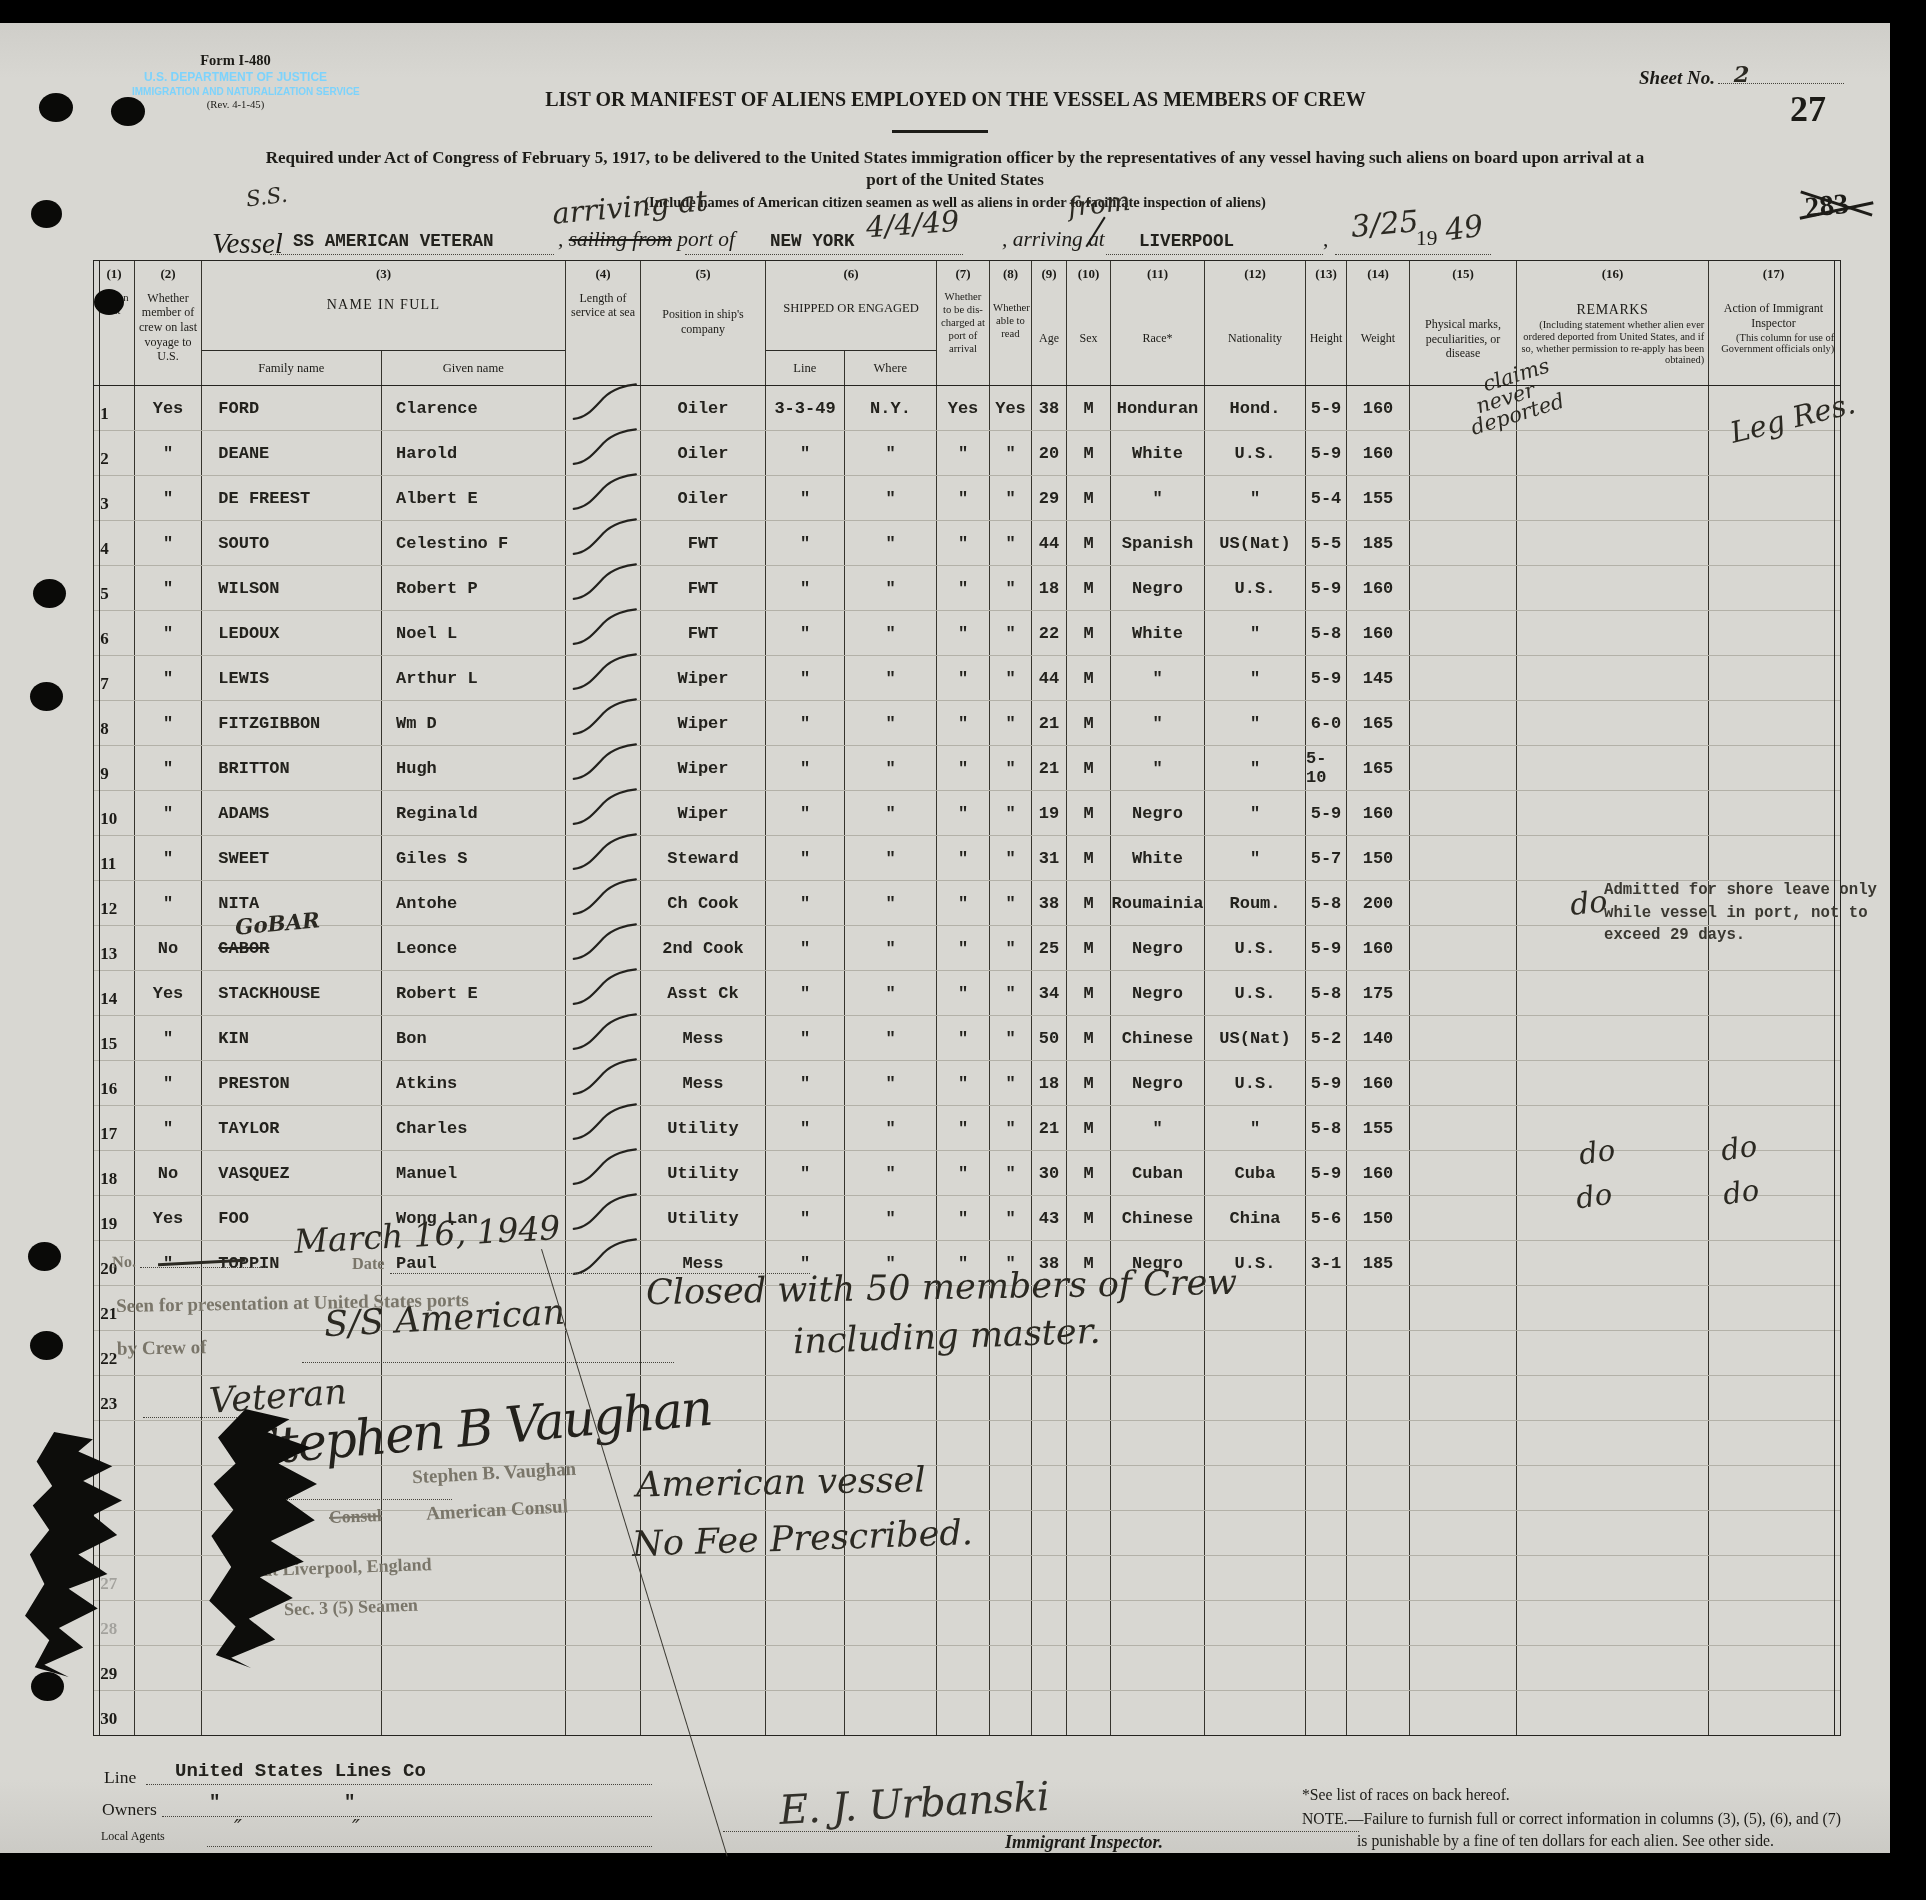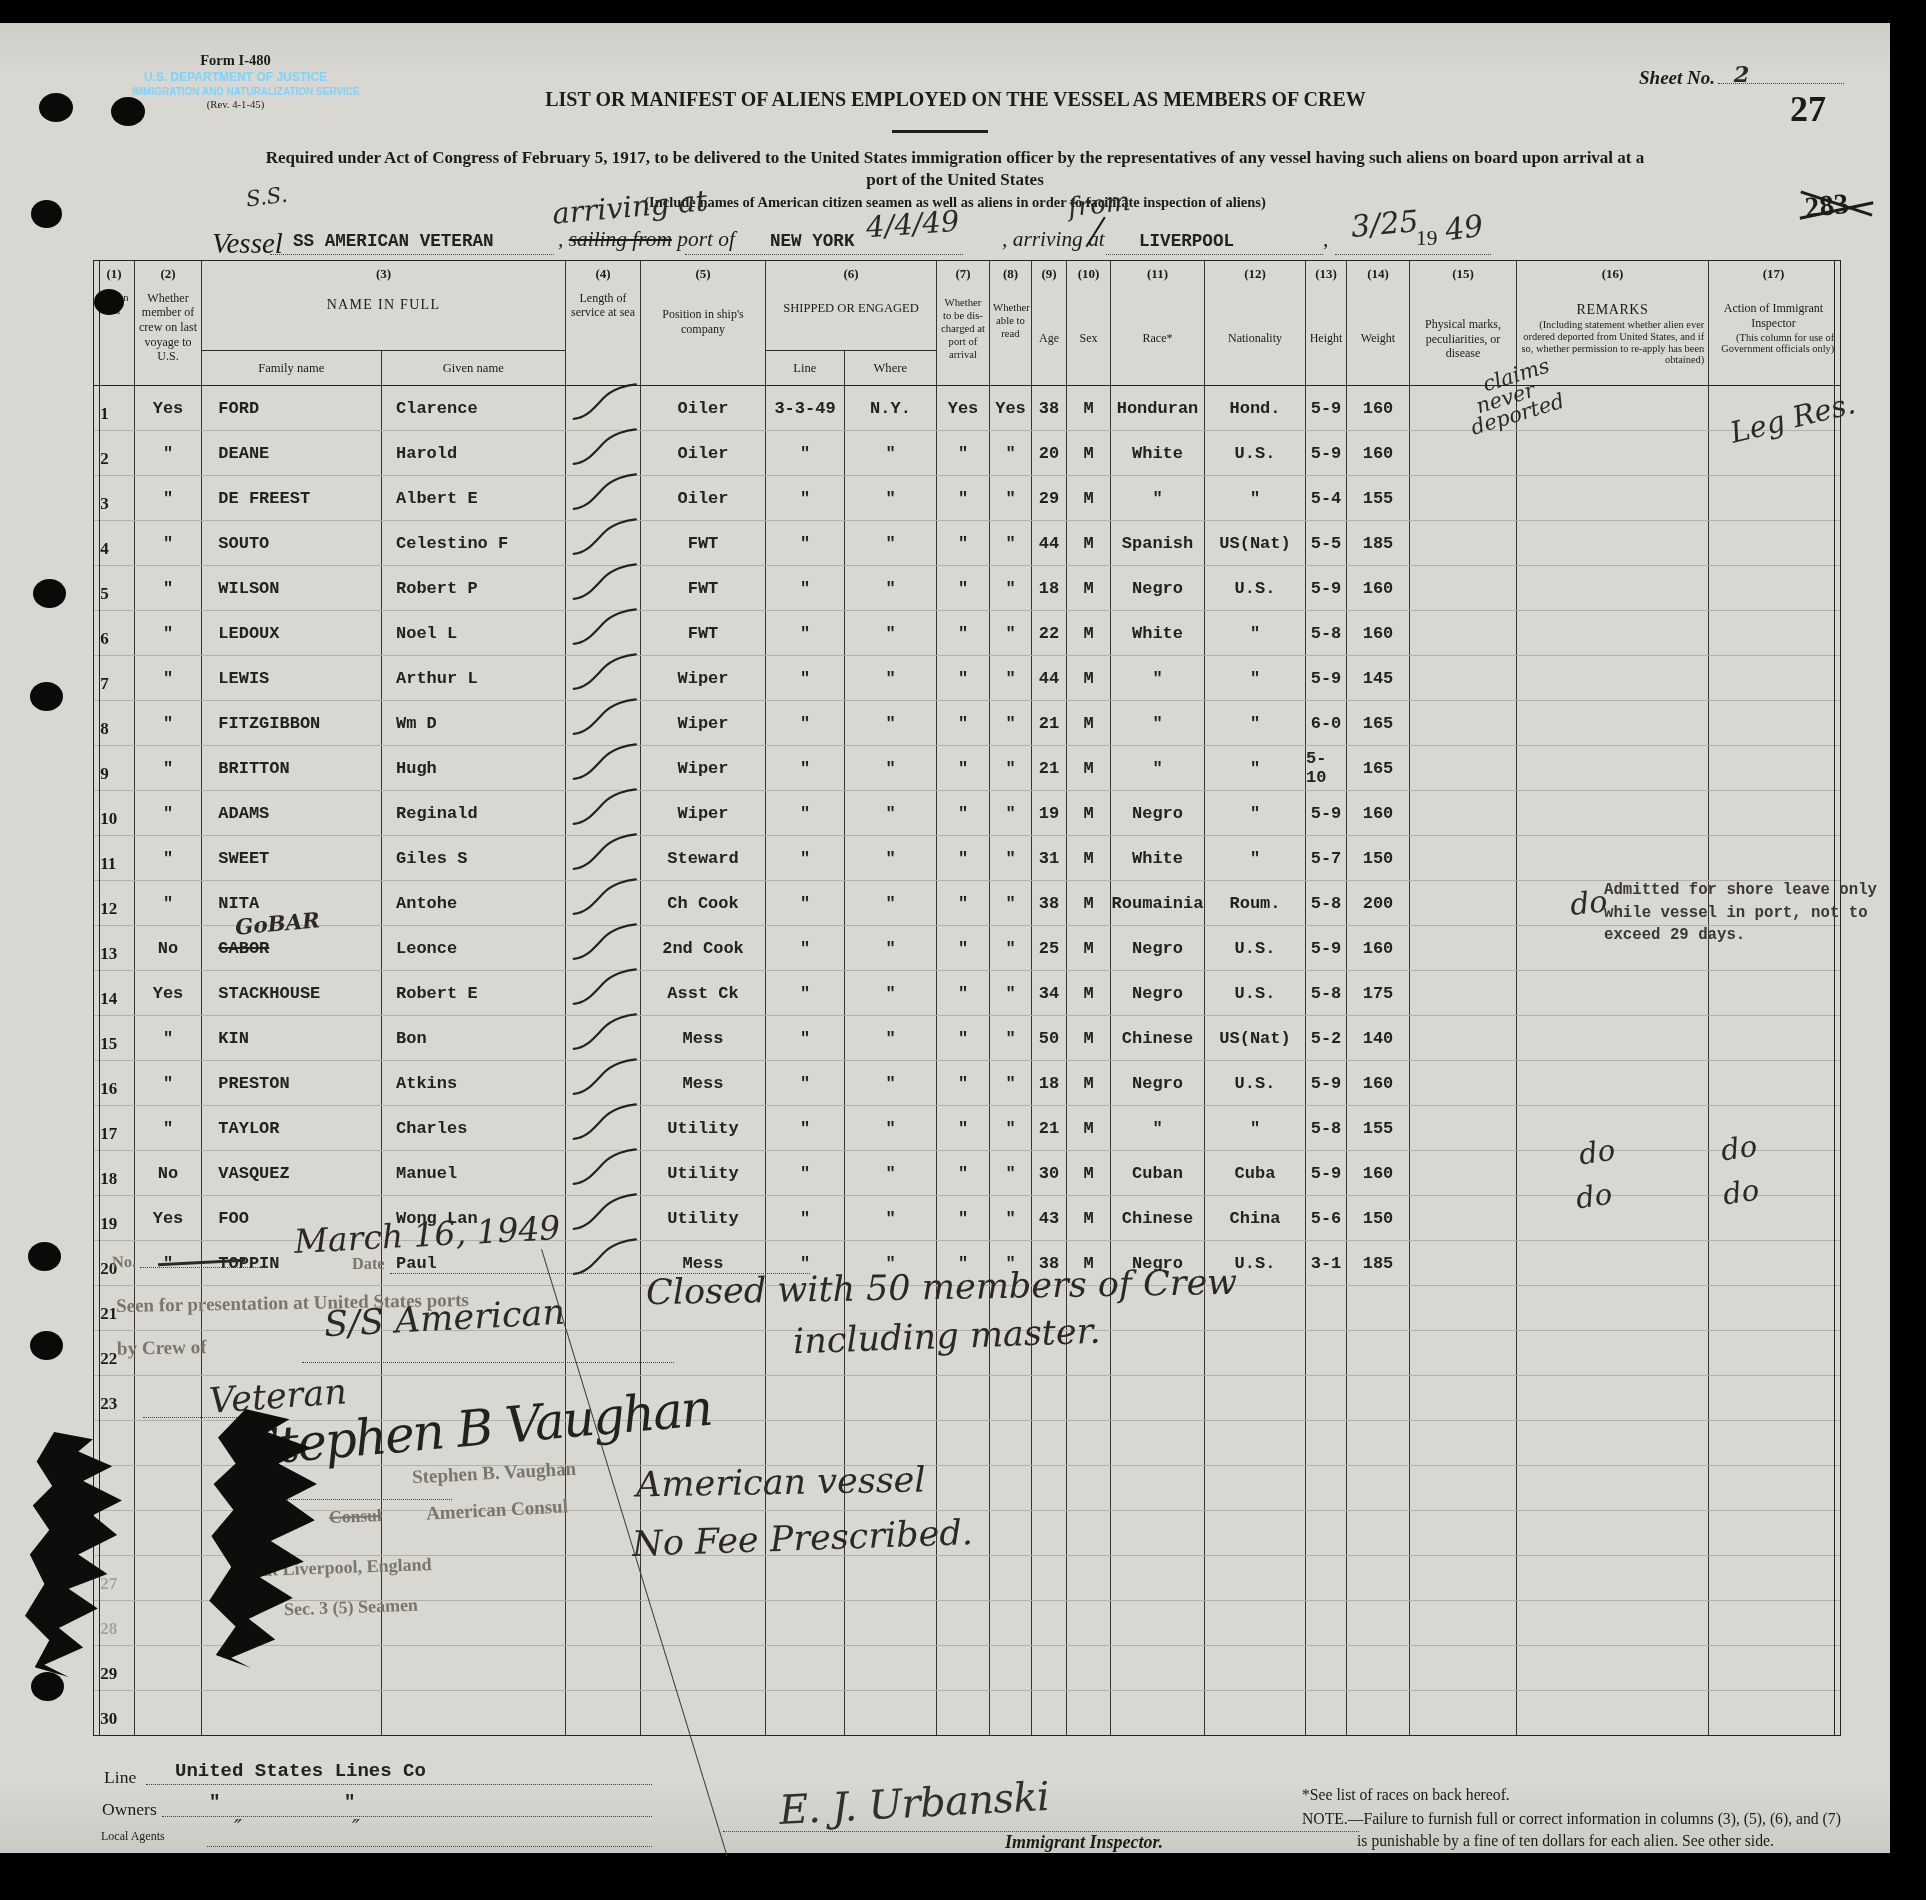--- a/index.html
+++ b/index.html
@@ -151,21 +151,21 @@
             <span class="cnum">(6)</span>
           <span class="clabel" style="font-size:12.6px;margin-top:19px;">SHIPPED OR ENGAGED</span>
           </div>
         <div class="hgsub">
           <div class="sub" style="width:79px;">Line</div>
           <div class="sub" style="width:92px;">Where</div>
         </div>
       </div>
       <div class="hcell w7">
           <span class="cnum">(7)</span>
-        <span class="clabel" style="font-size:10.7px;margin-top:14px;">Whether to be dis- charged at port of arrival</span>
+        <span class="clabel" style="font-size:10.7px;margin-top:8px;">Whether to be dis- charged at port of arrival</span>
         </div>
       <div class="hcell w8">
           <span class="cnum">(8)</span>
         <span class="clabel" style="font-size:10.7px;margin-top:19px;">Whether able to read</span>
         </div>
       <div class="hcell w9">
           <span class="cnum">(9)</span>
         <span class="clabel" style="margin-top:49px;">Age</span>
         </div>
       <div class="hcell w10">

